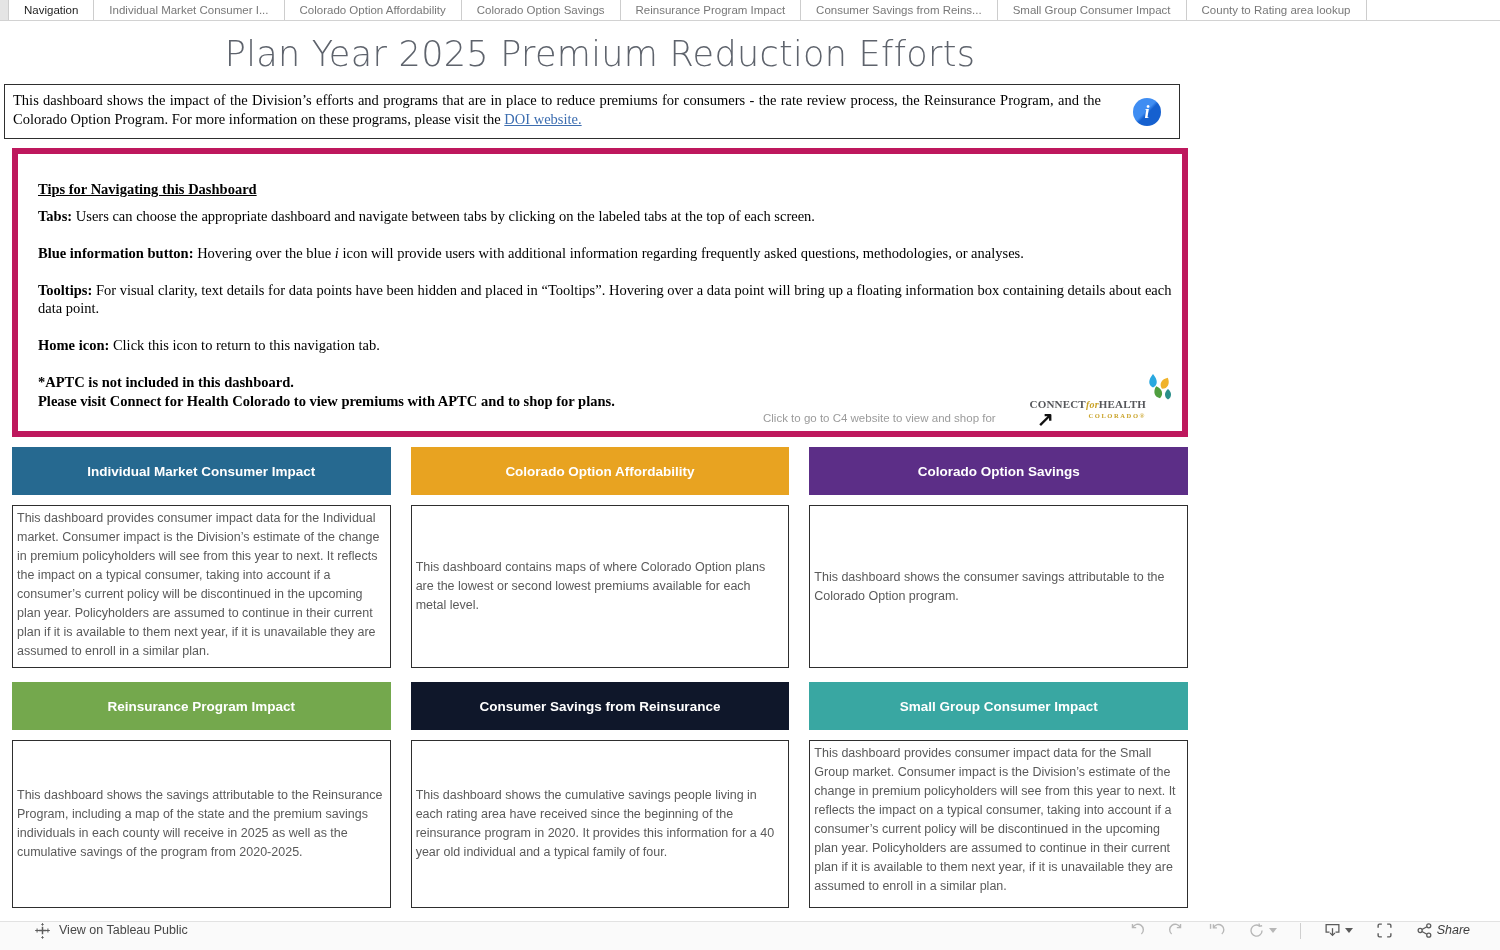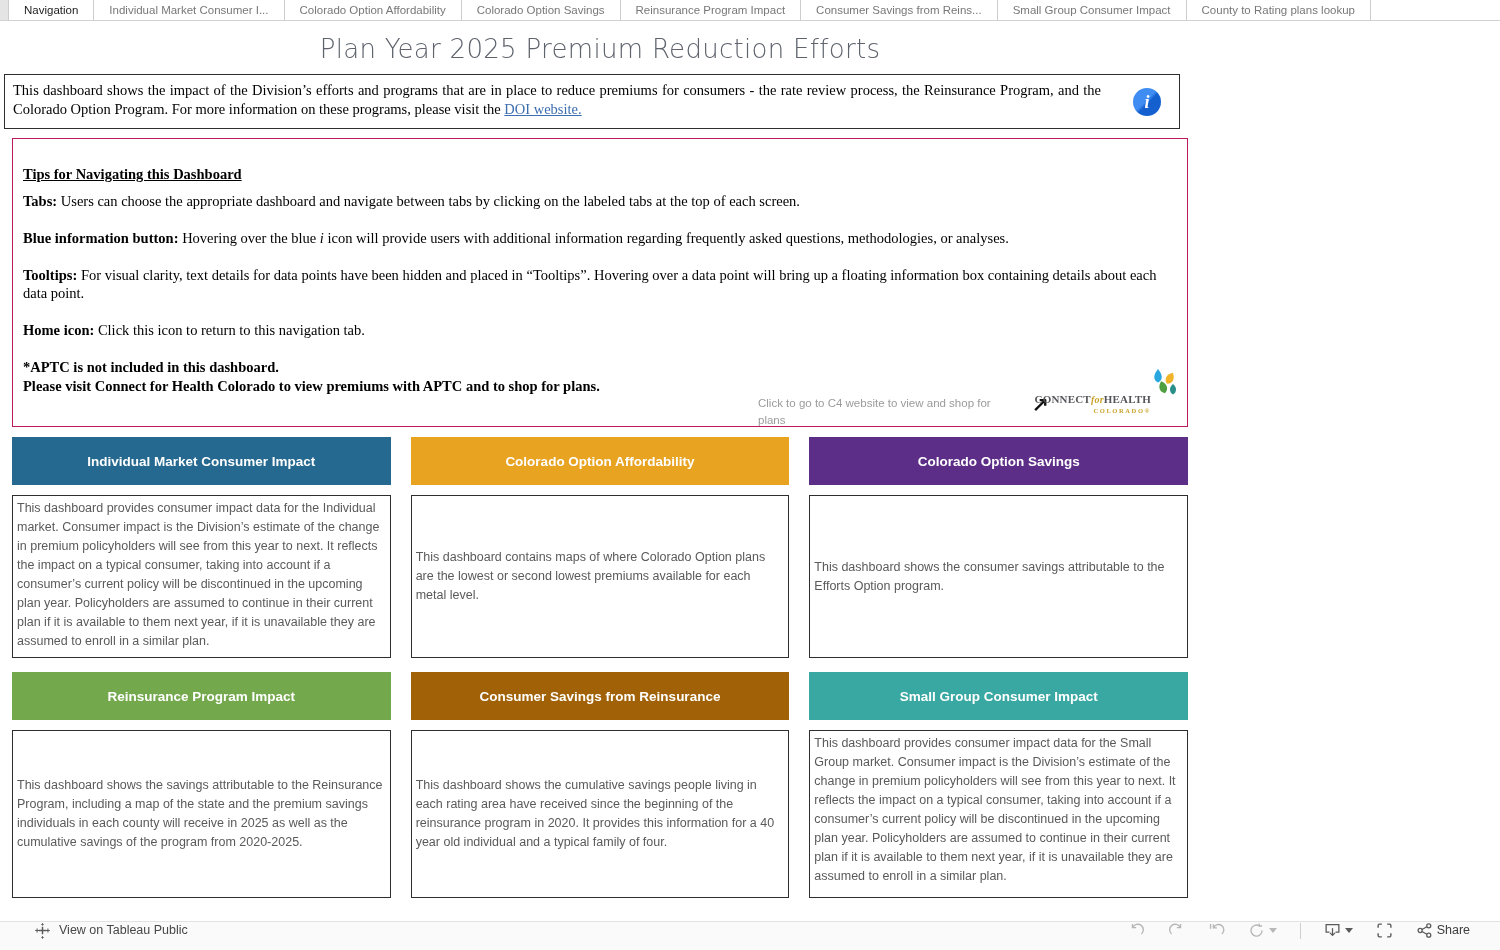--- a/index.html
+++ b/index.html
@@ -9,38 +9,38 @@
   
   .tabbar { height:21px; display:flex; align-items:stretch; background:#fff;
     border-bottom:1px solid #d2d2d2; font-size:11.5px; }
   .tab-stub { width:9px; background:#e4e4e4; border-right:1px solid #cdcdcd; }
   .tab { padding:0 15px; display:flex; align-items:center; color:#787878;
     border-right:1px solid #cdcdcd; white-space:nowrap; cursor:pointer; background:#fff; }
   .tab.active { color:#1d1d1d; }
 
   
   .dash { width:1200px; position:relative; }
-  .page-title { text-align:center; padding-top:13px; font-size:26px; font-weight:300;
+  .page-title { text-align:center; padding-top:13px; font-size:35px; font-weight:300;
     color:#5e636c; letter-spacing:0.3px; font-family:"DejaVu Sans", sans-serif; }
 
   .intro-box { margin:10px 0 0 4px; width:1176px; height:55px;
     border:1px solid #2e2e2e; position:relative;
     font-family:"Liberation Serif", serif; font-size:14.5px; line-height:18.5px;
     padding:6px 78px 0 8px; color:#000; text-align:justify; }
   .doi-link { color:#3c6db0; text-decoration:underline; cursor:pointer; }
   .info-badge { position:absolute; right:18px; top:13px; width:28px; height:28px;
     border-radius:50%; background:linear-gradient(135deg,#3f8df2 46%,#1560cf 54%);
     color:#fff; display:flex; align-items:center; justify-content:center;
     font-family:"Liberation Serif", serif; font-style:italic; font-weight:bold;
     font-size:18px; cursor:pointer; }
 
   .tips-box { margin:9px 0 0 12px; width:1176px; height:289px;
-    border:1px solid #be185d; position:relative; overflow:hidden;
+    border:6px solid #be185d; position:relative; overflow:hidden;
     font-family:"Liberation Serif", serif; font-size:14.5px; line-height:18.5px;
-    padding:26px 10px 0 10px; color:#000; }
+    padding:26px 10px 0 20px; color:#000; }
   .tips-h { font-weight:bold; text-decoration:underline; }
   .tips-box p { margin:18.5px 0 0 0; }
   .tips-box p.tight { margin-top:8px; }
   .tips-box b { font-weight:bold; }
   .c4-caption { position:absolute; left:745px; top:256px; width:262px;
     font-family:"Liberation Sans", sans-serif; font-size:11.5px; line-height:17px;
     color:#9b9b9b; cursor:pointer; }
   .c4-arrow { position:absolute; left:1019px; top:256px; font-size:20px;
     font-weight:bold; color:#111; cursor:pointer; }
   .c4-logo { position:absolute; right:8px; bottom:5px; width:138px; height:50px;
@@ -65,39 +65,39 @@
   .card-row.second .card-body { height:168px; }
   .card-body.v-top    { align-items:flex-start; }
   .card-body.v-center { align-items:center; }
 
   
   .footer { position:absolute; left:0; right:0; bottom:0; height:29px;
     background:#fafafa; border-top:1px solid #e2e2e2; display:flex;
     align-items:center; padding:0 30px 12px 34px; }
   .footer-left { display:flex; align-items:center; gap:8px; cursor:pointer; }
   .footer-left span { font-size:12.5px; color:#474747; }
-  .footer-right { margin-left:auto; display:flex; align-items:flex-end; gap:23px; }
+  .footer-right { margin-left:auto; display:flex; align-items:flex-end; gap:23px;font-style:italic; }
   .tb-btn { display:flex; align-items:center; gap:4px; cursor:pointer; }
   .tb-divider { width:1px; height:16px; background:#cfcfcf; }
   .share-label { font-size:12.5px; color:#3d3d3d; }
   svg { display:block; }
 </style>
 </head>
 <body>
 
 <div class="tabbar">
   <div class="tab-stub"></div>
   <div class="tab active">Navigation</div>
   <div class="tab">Individual Market Consumer I...</div>
   <div class="tab">Colorado Option Affordability</div>
   <div class="tab">Colorado Option Savings</div>
   <div class="tab">Reinsurance Program Impact</div>
   <div class="tab">Consumer Savings from Reins...</div>
   <div class="tab">Small Group Consumer Impact</div>
-  <div class="tab">County to Rating plans lookup</div>
+  <div class="tab">County to Rating area lookup</div>
 </div>
 
 <div class="dash">
 
   <div class="page-title">Plan Year 2025 Premium Reduction Efforts</div>
 
   <div class="intro-box">
     <span>This dashboard shows the impact of the Division’s efforts and programs that are in place to reduce premiums for consumers - the rate review process, the Reinsurance Program, and the Colorado Option Program. For more information on these programs, please visit the </span><span class="doi-link">DOI website.</span>
     <div class="info-badge">i</div>
   </div>
@@ -134,34 +134,34 @@
     </div>
     <div>
       <div class="card-header" style="background: rgb(232, 163, 33);">Colorado Option Affordability</div>
       <div class="card-body v-center">
           <span>This dashboard contains maps of where Colorado Option plans are the lowest or second lowest premiums available for each metal level.</span>
         </div>
     </div>
     <div>
       <div class="card-header" style="background: rgb(92, 46, 135);">Colorado Option Savings</div>
       <div class="card-body v-center">
-          <span>This dashboard shows the consumer savings attributable to the Efforts Option program.</span>
+          <span>This dashboard shows the consumer savings attributable to the Colorado Option program.</span>
         </div>
     </div>
   </div>
 
   <div class="card-row second">
     <div>
       <div class="card-header" style="background: rgb(116, 168, 77);">Reinsurance Program Impact</div>
       <div class="card-body v-center">
           <span>This dashboard shows the savings attributable to the Reinsurance Program, including a map of the state and the premium savings individuals in each county will receive in 2025 as well as the cumulative savings of the program from 2020-2025.</span>
         </div>
     </div>
     <div>
-      <div class="card-header" style="background: #a16207;">Consumer Savings from Reinsurance</div>
+      <div class="card-header" style="background: #0f172a;">Consumer Savings from Reinsurance</div>
       <div class="card-body v-center">
           <span>This dashboard shows the cumulative savings people living in each rating area have received since the beginning of the reinsurance program in 2020. It provides this information for a 40 year old individual and a typical family of four.</span>
         </div>
     </div>
     <div>
       <div class="card-header" style="background: rgb(57, 167, 162);">Small Group Consumer Impact</div>
       <div class="card-body v-top">
           <span>This dashboard provides consumer impact data for the Small Group market. Consumer impact is the Division’s estimate of the change in premium policyholders will see from this year to next. It reflects the impact on a typical consumer, taking into account if a consumer’s current policy will be discontinued in the upcoming plan year. Policyholders are assumed to continue in their current plan if it is available to them next year, if it is unavailable they are assumed to enroll in a similar plan.</span>
         </div>
     </div>

